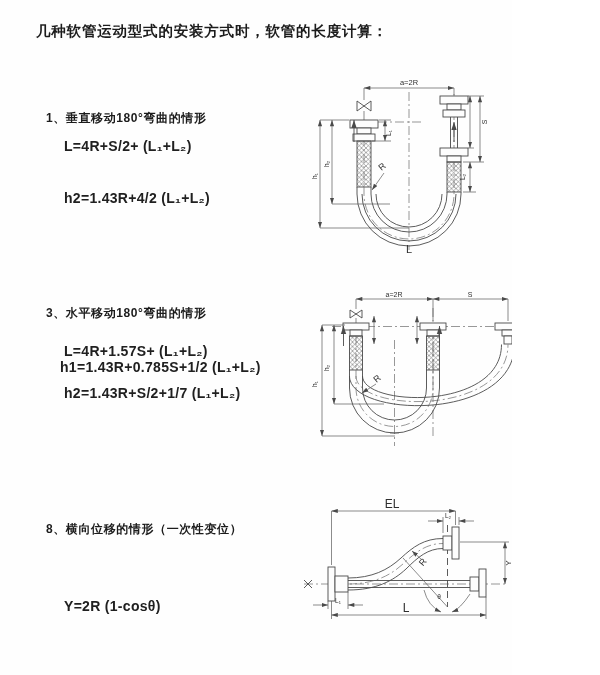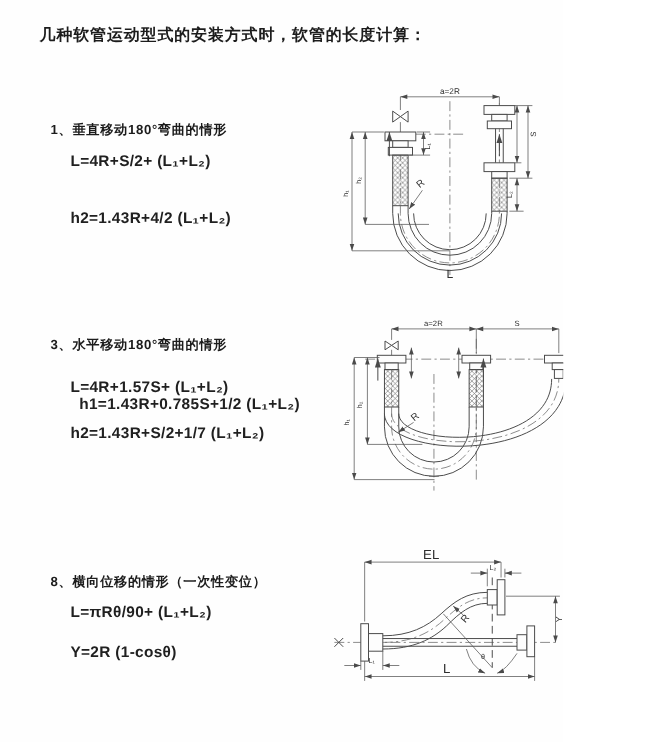--- a/index.html
+++ b/index.html
@@ -119,21 +119,21 @@
 
     <g>
       <line class="thin" x1="72" y1="97" x2="60" y2="114" marker-end="url(#d1e)"></line>
       <text x="72" y="93" font-size="9" transform="rotate(-40 72 93)" text-anchor="middle">R</text>
     </g>
     <text x="97" y="177" font-size="11" text-anchor="middle">L</text>
   </svg>
 
   <div class="abs sec-heading" style="left:46px;top:305px;">3、水平移动180°弯曲的情形</div>
   <div class="abs formula" style="left:64px;top:333px;margin-top:10px;">L=4R+1.57S+ (L₁+L₂)</div>
-  <div class="abs formula" style="left:72px;top:359px;">h1=1.43R+0.785S+1/2 (L₁+L₂)</div>
+  <div class="abs formula" style="left:60px;top:359px;">h1=1.43R+0.785S+1/2 (L₁+L₂)</div>
   <div class="abs formula" style="left:64px;top:385px;">h2=1.43R+S/2+1/7 (L₁+L₂)</div>
 
   <svg class="abs" style="left:312px;top:288px;" width="280" height="168" viewBox="0 0 280 168">
     <defs>
       <marker id="d2e" markerWidth="10" markerHeight="8" refX="9" refY="3.5" orient="auto">
           <path d="M0,0.5 L9,3.5 L0,6.5 Z" fill="#4a4a4a"></path>
         </marker>
       <marker id="d2s" markerWidth="10" markerHeight="8" refX="0" refY="3.5" orient="auto">
           <path d="M9,0.5 L0,3.5 L9,6.5 Z" fill="#4a4a4a"></path>
         </marker>
@@ -210,22 +210,21 @@
       <text x="17" y="80" font-size="6.5" transform="rotate(-90 17 80)" text-anchor="middle">h₂</text>
     </g>
 
     <g>
       <line class="thin" x1="64" y1="96" x2="50" y2="105" marker-end="url(#d2e)"></line>
       <text x="67" y="93" font-size="9" transform="rotate(-40 67 93)" text-anchor="middle">R</text>
     </g>
   </svg>
 
   <div class="abs sec-heading" style="left:46px;top:521px;">8、横向位移的情形（一次性变位）</div>
-  <div class="abs formula" style="left:64px;top:548px;">L=πRθ/90+ (L₁+L₂)</div>
-  <div class="abs formula" style="left:64px;top:584px;text-align:right;">Y=2R (1-cosθ)</div>
+  <div class="abs formula" style="left:64px;top:598px;text-align:right;">Y=2R (1-cosθ)</div>
 
   <svg class="abs" style="left:300px;top:497px;" width="298" height="172" viewBox="0 0 298 172">
     <defs>
       <marker id="d3e" markerWidth="10" markerHeight="8" refX="9" refY="3.5" orient="auto">
           <path d="M0,0.5 L9,3.5 L0,6.5 Z" fill="#4a4a4a"></path>
         </marker>
       <marker id="d3s" markerWidth="10" markerHeight="8" refX="0" refY="3.5" orient="auto">
           <path d="M9,0.5 L0,3.5 L9,6.5 Z" fill="#4a4a4a"></path>
         </marker>
     </defs>

